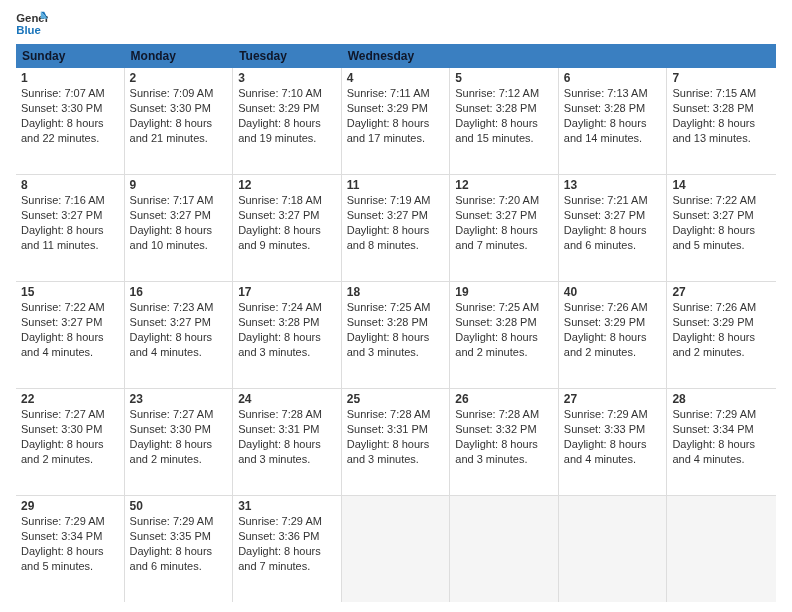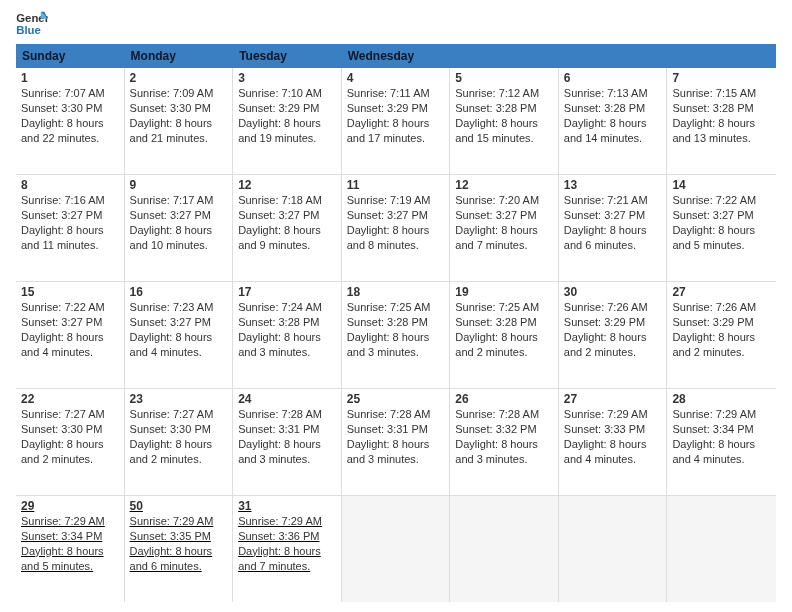--- a/index.html
+++ b/index.html
@@ -69,21 +69,20 @@
       flex: 1;
     }
     .cal-row {
       display: grid;
       grid-template-columns: repeat(7, 1fr);
       flex: 1;
       border-bottom: 1px solid #ddd;
     }
     .cal-row:last-child {
       border-bottom: none;
-      text-decoration: underline;
     }
     .cal-cell {
       border-right: 1px solid #ddd;
       padding: 3px 5px;
       font-size: 9.5px;
       color: #333;
       background: #fff;
       vertical-align: top;
     }
     .cal-cell:last-child {
@@ -208,21 +207,21 @@
           </div>
           <div class="cal-cell">
             <span class="day-num">18</span>
             <div class="cell-text">Sunrise: 7:25 AM<br>Sunset: 3:28 PM<br>Daylight: 8 hours and 3 minutes.</div>
           </div>
           <div class="cal-cell">
             <span class="day-num">19</span>
             <div class="cell-text">Sunrise: 7:25 AM<br>Sunset: 3:28 PM<br>Daylight: 8 hours and 2 minutes.</div>
           </div>
           <div class="cal-cell">
-            <span class="day-num">30</span>
+            <span class="day-num">40</span>
             <div class="cell-text">Sunrise: 7:26 AM<br>Sunset: 3:29 PM<br>Daylight: 8 hours and 2 minutes.</div>
           </div>
           <div class="cal-cell">
             <span class="day-num">27</span>
             <div class="cell-text">Sunrise: 7:26 AM<br>Sunset: 3:29 PM<br>Daylight: 8 hours and 2 minutes.</div>
           </div>
         </div>
         <div class="cal-row">
           <div class="cal-cell">
             <span class="day-num">22</span>

